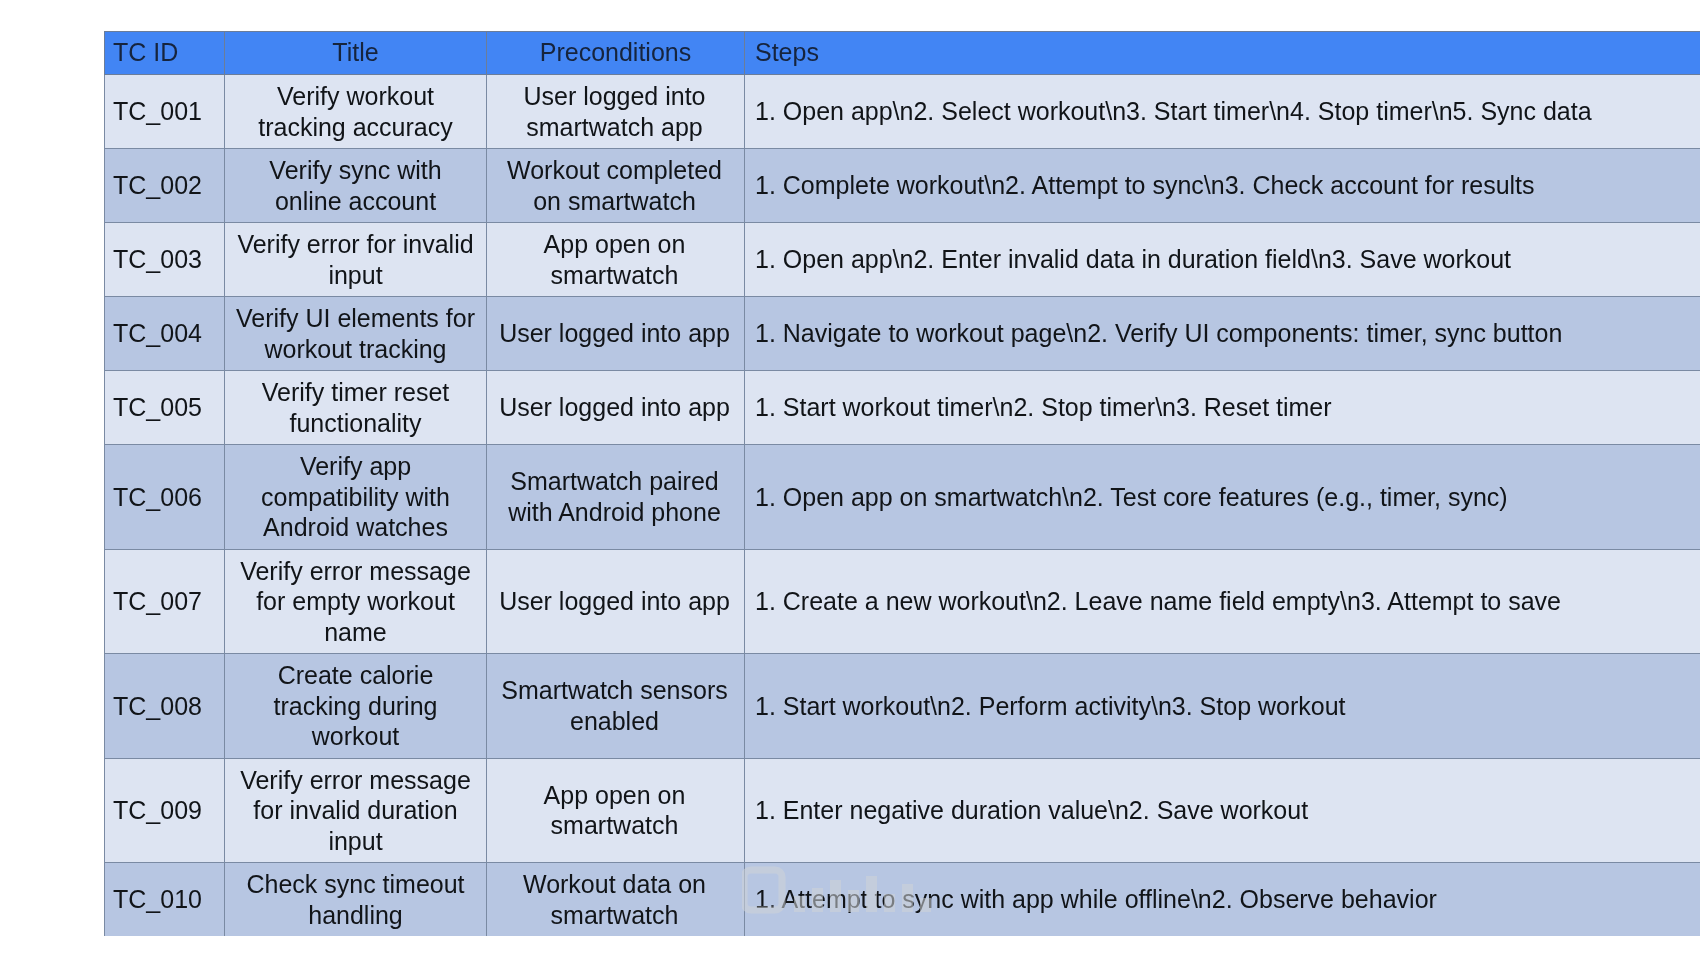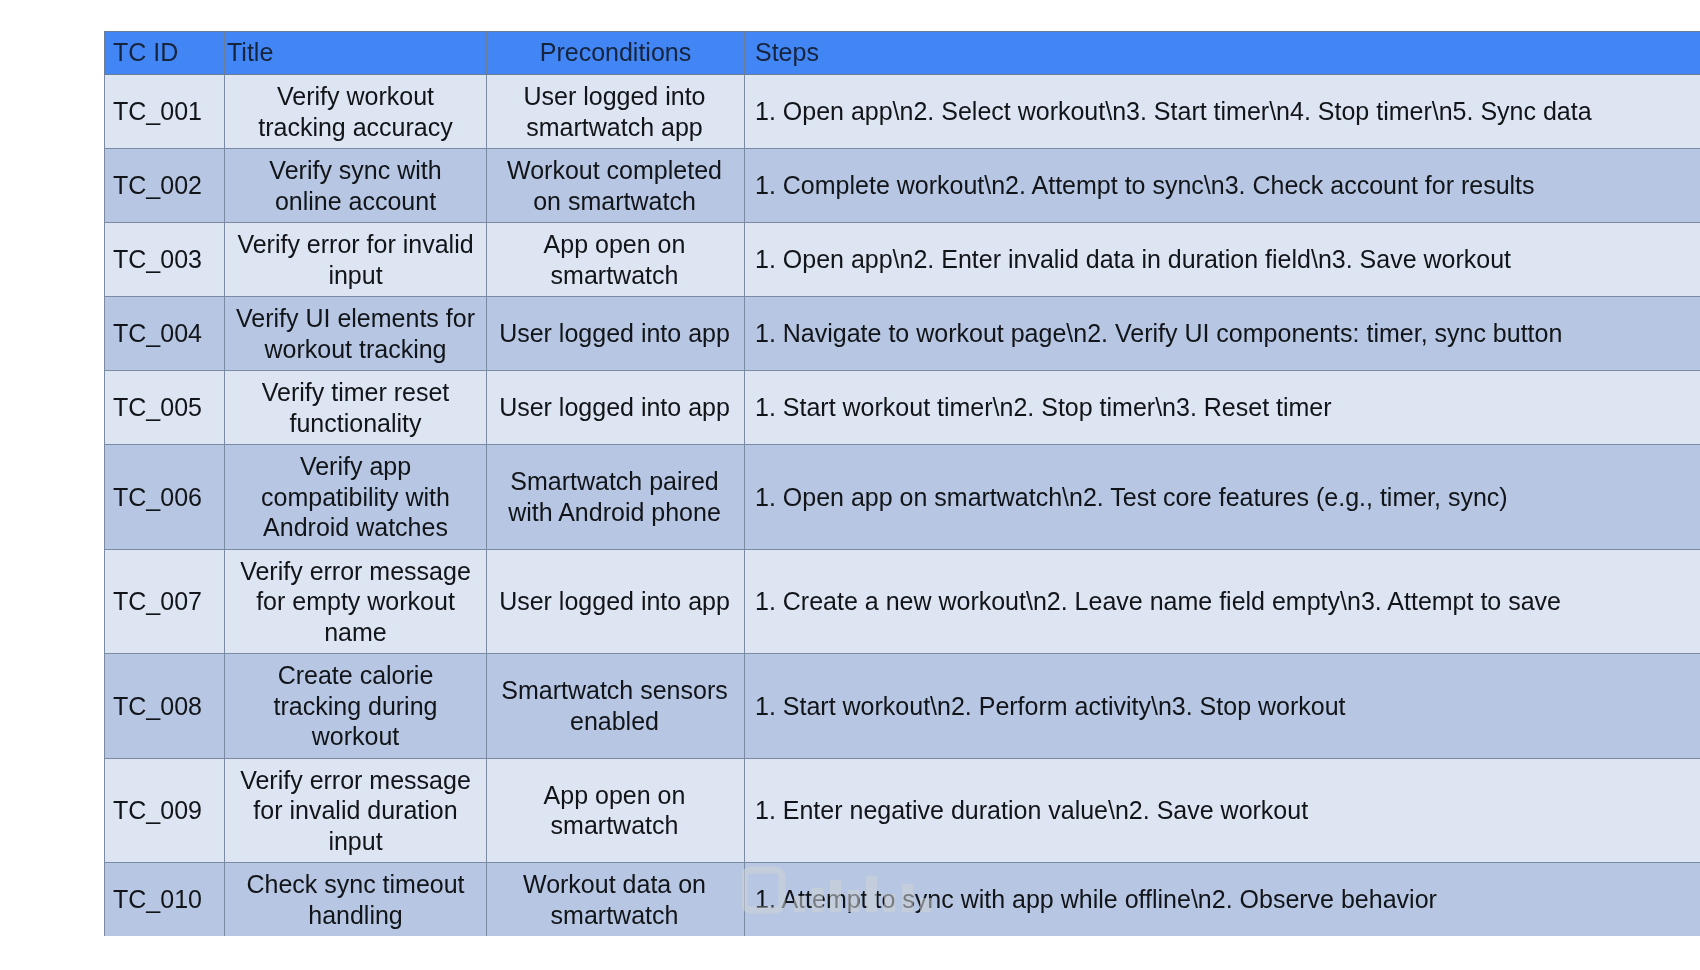--- a/index.html
+++ b/index.html
@@ -35,28 +35,28 @@
   table.tc-table col.c-title  { width: 262px; }
   table.tc-table col.c-pre    { width: 258px; }
   table.tc-table col.c-steps  { width: 1260px; }
 
   thead th {
     background: #4285f4;
     color: #16243d;
     font-weight: normal;
     font-size: 25px;
     border: 1px solid #6b7d99;
-    padding: 4px 2px;
+    padding: 4px 22px;
     height: 34px;
     line-height: 1.1;
     white-space: nowrap;
     overflow: hidden;
   }
   thead th.h-id    { text-align: left;   padding-left: 8px; }
-  thead th.h-title { text-align: left; }
+  thead th.h-title { text-align: center; }
   thead th.h-pre   { text-align: center; }
   thead th.h-steps { text-align: left;   padding-left: 10px; }
 
   tbody td {
     border: 1px solid #7a8aa3;
     color: #111418;
     padding: 6px 8px;
     line-height: 1.22;
     vertical-align: middle;
     overflow: hidden;

